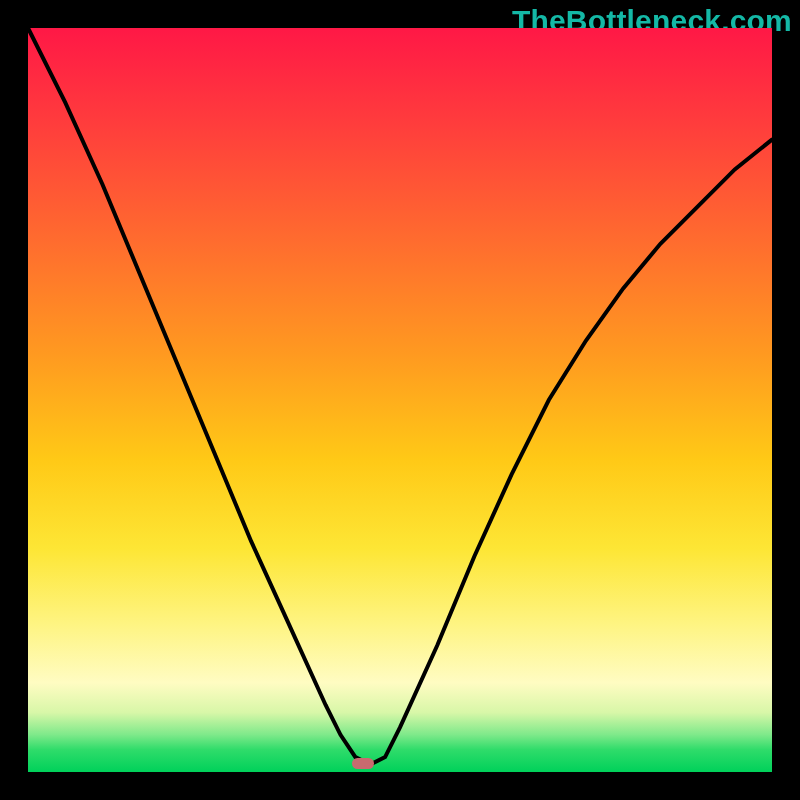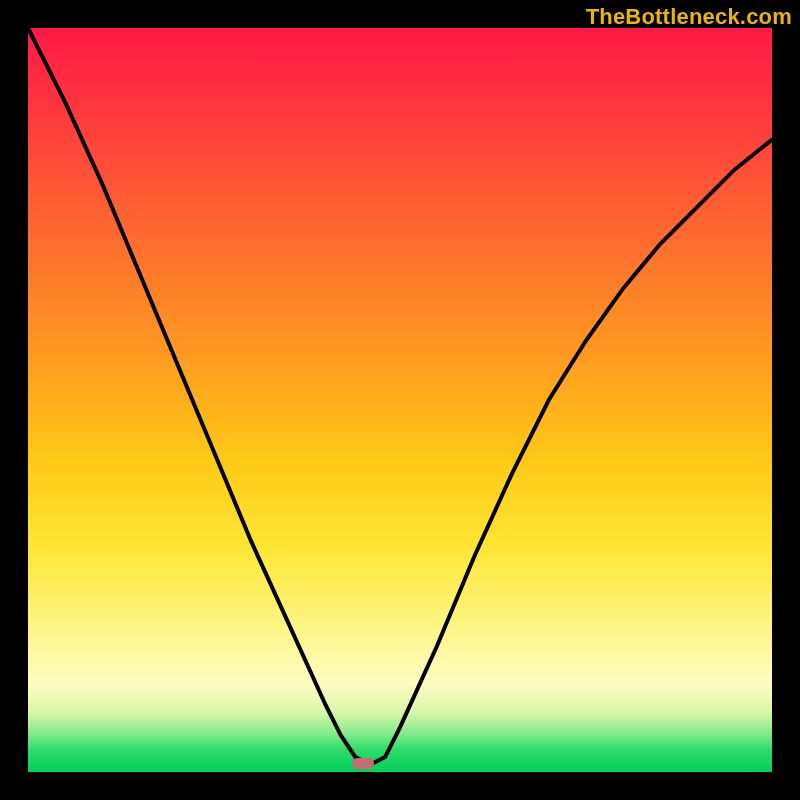--- a/index.html
+++ b/index.html
@@ -14,22 +14,22 @@
   .frame {
     position: relative;
     width: 800px;
     height: 800px;
     background: #000;
   }
   .watermark {
     position: absolute;
     top: 4px;
     right: 8px;
-    color: #eab308;
-    font-size: 22px;
+    color: #14b8a6;
+    font-size: 30px;
     font-weight: 600;
     letter-spacing: 0.2px;
     user-select: none;
   }
   .plot {
     position: absolute;
     left: 28px;
     top: 28px;
     width: 744px;
     height: 744px;

